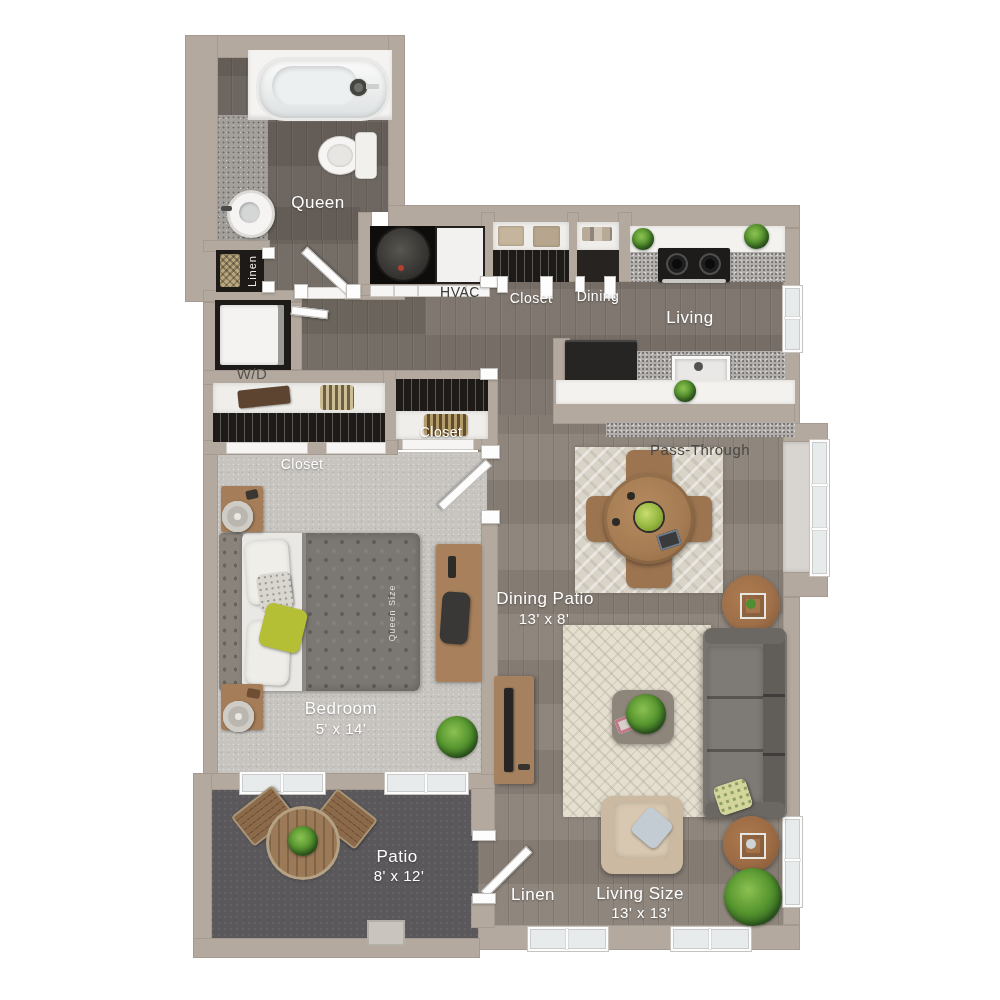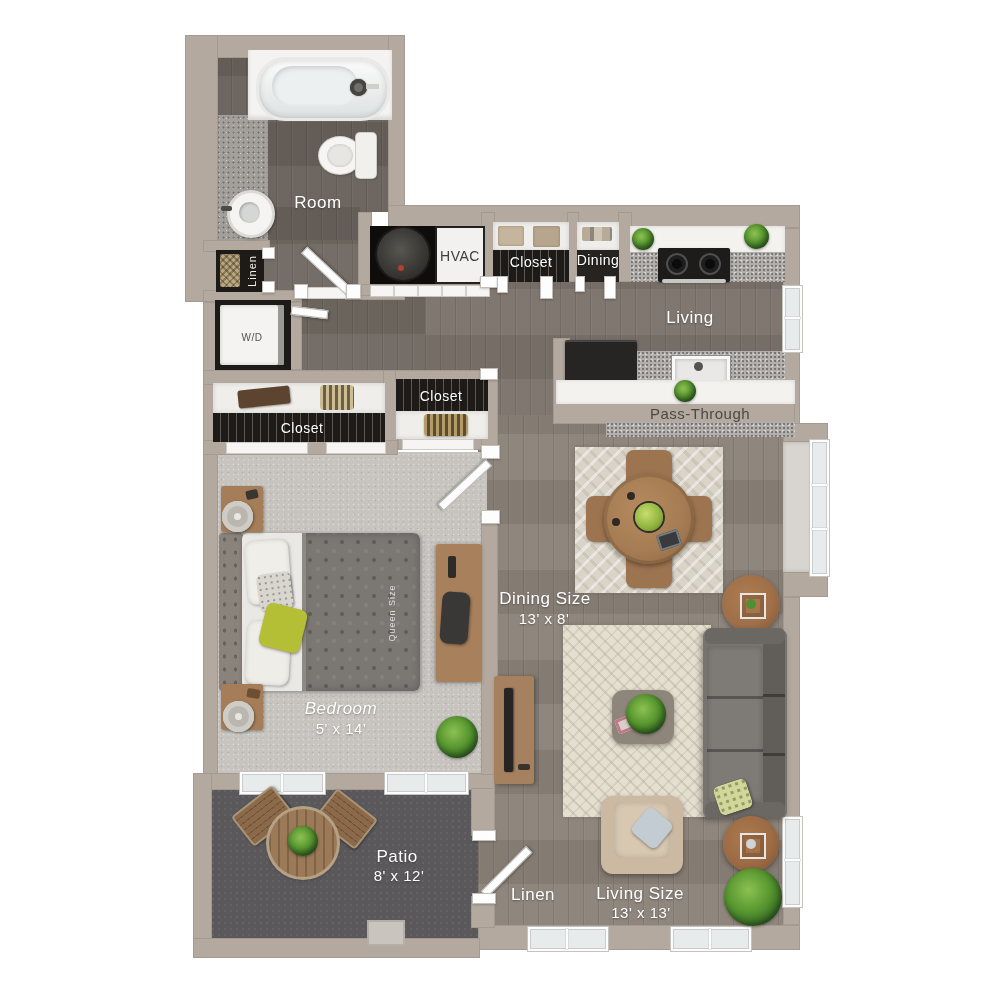--- a/index.html
+++ b/index.html
@@ -47,21 +47,21 @@
                        repeating-linear-gradient(45deg, rgba(120,113,100,.14) 0 3px, transparent 3px 11px);
       box-shadow:0 0 4px rgba(0,0,0,.15);}
   .rug-living{position:absolute;background-color:#e5dfd0;
       background-image:repeating-linear-gradient(45deg, rgba(158,150,134,.28) 0 2px, transparent 2px 9px),
                        repeating-linear-gradient(-45deg, rgba(158,150,134,.2) 0 2px, transparent 2px 9px);
       box-shadow:0 0 4px rgba(0,0,0,.15);}
   
   .label{position:absolute;transform:translate(-50%,-50%);color:#fff;white-space:nowrap;
          letter-spacing:.5px;text-shadow:0 1px 2px rgba(0,0,0,.35);font-size:17px;}
   .label.dim{font-size:15px;}
-  .label.small{font-size:14px;}
+  .label.small{font-size:14px;margin-top:36px;}
   .label.dark{color:#4a4846;text-shadow:none;}
   .vlabel{position:absolute;transform:translate(-50%,-50%) rotate(180deg);writing-mode:vertical-rl;
           color:#f3f2ef;white-space:nowrap;letter-spacing:1px;}
   .furn{position:absolute;}
 </style>
 </head>
 <body>
 
 <div class="plan">
 
@@ -270,33 +270,33 @@
   <div class="furn" style="left:494px;top:676px;width:40px;height:108px;background:#a5815f;border-radius:3px;box-shadow:2px 1px 4px rgba(0,0,0,.35);"></div>
   <div class="furn" style="left:504px;top:688px;width:9px;height:84px;background:#262524;border-radius:2px;box-shadow:1px 0 2px rgba(0,0,0,.5);"></div>
   <div class="furn" style="left:518px;top:764px;width:12px;height:6px;background:#37332e;border-radius:2px;"></div>
 
   <div class="furn" style="left:237px;top:797px;width:48px;height:34px;background:#8b6949;border:2px solid #a79376;border-radius:4px;transform:rotate(-38deg);box-shadow:1px 1px 3px rgba(0,0,0,.4);background-image:repeating-linear-gradient(0deg, transparent 0 5px, rgba(0,0,0,.2) 5px 6px);"></div>
   <div class="furn" style="left:320px;top:800px;width:48px;height:34px;background:#8b6949;border:2px solid #a79376;border-radius:4px;transform:rotate(38deg);box-shadow:1px 1px 3px rgba(0,0,0,.4);background-image:repeating-linear-gradient(0deg, transparent 0 5px, rgba(0,0,0,.2) 5px 6px);"></div>
   <div class="furn" style="left:269px;top:809px;width:68px;height:68px;border-radius:50%;background-color:#9c7a58;background-image:repeating-linear-gradient(90deg, rgba(0,0,0,.18) 0 2px, transparent 2px 9px);box-shadow:0 0 0 3px #b5a184, 0 2px 5px rgba(0,0,0,.45);"></div>
   <div class="plant" style="left:288px;top:826px;width:30px;height:30px;"></div>
   <div class="furn" style="left:367px;top:920px;width:38px;height:26px;background:#c9c4bd;box-shadow:inset 0 0 0 2px #b3aea6;"></div>
 
-  <div class="label" style="left:318px;top:203px;">Room</div>
+  <div class="label" style="left:318px;top:203px;">Queen</div>
   <div class="vlabel" style="left:252px;top:271px;font-size:11px;">Linen</div>
-  <div class="label small dark" style="left:252px;top:337px;color:#55534f;font-size:10px;">W/D</div>
+  <div class="label small dark" style="left:252px;top:337px;color:#55534f;font-size:15px;">W/D</div>
   <div class="label small dark" style="left:460px;top:256px;color:#3f3d3b;">HVAC</div>
   <div class="label small" style="left:531px;top:262px;">Closet</div>
   <div class="label small" style="left:598px;top:260px;">Dining</div>
   <div class="label" style="left:690px;top:318px;">Living</div>
   <div class="label small dark" style="left:700px;top:413px;font-size:15px;">Pass-Through</div>
   <div class="label small" style="left:302px;top:428px;">Closet</div>
   <div class="label small" style="left:441px;top:396px;">Closet</div>
-  <div class="label" style="left:341px;top:709px;font-style:italic;">Bedroom</div>
+  <div class="label" style="left:341px;top:709px;">Bedroom</div>
   <div class="label dim" style="left:341px;top:728px;">5' x 14'</div>
-  <div class="label" style="left:545px;top:599px;">Dining Size</div>
+  <div class="label" style="left:545px;top:599px;">Dining Patio</div>
   <div class="label dim" style="left:544px;top:618px;">13' x 8'</div>
   <div class="label" style="left:640px;top:894px;">Living Size</div>
   <div class="label dim" style="left:641px;top:912px;">13' x 13'</div>
   <div class="label" style="left:533px;top:895px;">Linen</div>
   <div class="label" style="left:397px;top:857px;">Patio</div>
   <div class="label dim" style="left:399px;top:875px;">8' x 12'</div>
 
 </div>
 
 </body></html>

